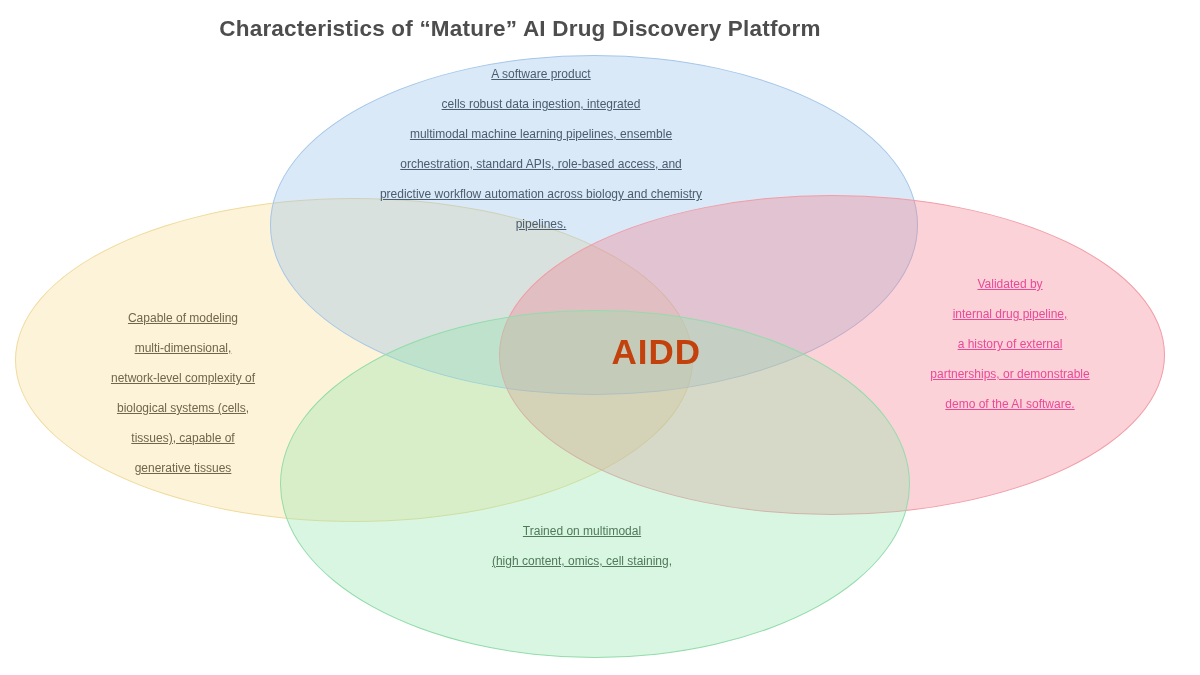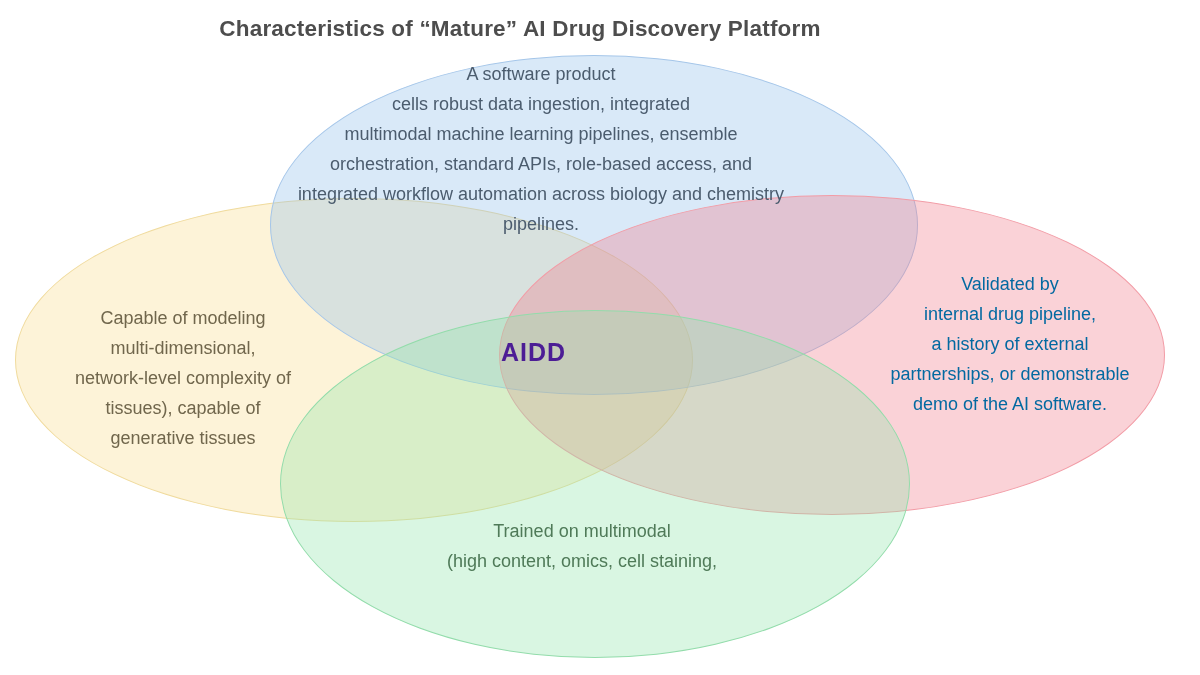--- a/index.html
+++ b/index.html
@@ -47,64 +47,66 @@
     border: 1.5px solid #f29ca6;
   }
   .ellipse.green {
     left: 280px; top: 310px; width: 630px; height: 348px;
     background: rgba(146,229,172,0.35);
     border: 1.5px solid #93dcab;
   }
   .textblock {
     position: absolute;
     text-align: center;
-    font-size: 18px;
+    font-size: 12px;
     line-height: 30px;
+    text-decoration: underline;
   }
   .textblock.blue-text  { left: 211px; top: 59px;  width: 660px; color: #4b5c6e; }
   .textblock.yellow-text{ left: 23px;  top: 256px; width: 320px; color: #70664c; margin-top: 47px; }
-  .textblock.red-text   { left: 840px; top: 269px; width: 340px; color: #0369a1; }
+  .textblock.red-text   { left: 840px; top: 269px; width: 340px; color: #ec4899; }
   .textblock.green-text { left: 292px; top: 516px; width: 580px; color: #4f7a58; }
   .center-label {
     position: absolute;
     left: 501px; top: 332px;
     width: 200px; height: 40px;
     line-height: 40px;
-    text-align: left;
-    font-size: 25px;
+    text-align: right;
+    font-size: 35px;
     font-weight: bold;
     letter-spacing: 1px;
-    color: #4c1d95;
+    color: #c2410c;
   }
 </style>
 </head>
 <body>
 
 <div class="stage">
 
   <div class="title">Characteristics of “Mature” AI Drug Discovery Platform</div>
 
   <div class="ellipse yellow"></div>
   <div class="ellipse blue"></div>
   <div class="ellipse red"></div>
   <div class="ellipse green"></div>
 
   <div class="textblock blue-text">
     <div>A software product</div>
     <div>cells robust data ingestion, integrated</div>
     <div>multimodal machine learning pipelines, ensemble</div>
     <div>orchestration, standard APIs, role-based access, and</div>
-    <div>integrated workflow automation across biology and chemistry</div>
+    <div>predictive workflow automation across biology and chemistry</div>
     <div>pipelines.</div>
   </div>
 
   <div class="textblock yellow-text">
     <div>Capable of modeling</div>
     <div>multi-dimensional,</div>
     <div>network-level complexity of</div>
+    <div>biological systems (cells,</div>
     <div>tissues), capable of</div>
     <div>generative tissues</div>
   </div>
 
   <div class="textblock red-text">
     <div>Validated by</div>
     <div>internal drug pipeline,</div>
     <div>a history of external</div>
     <div>partnerships, or demonstrable</div>
     <div>demo of the AI software.</div>

